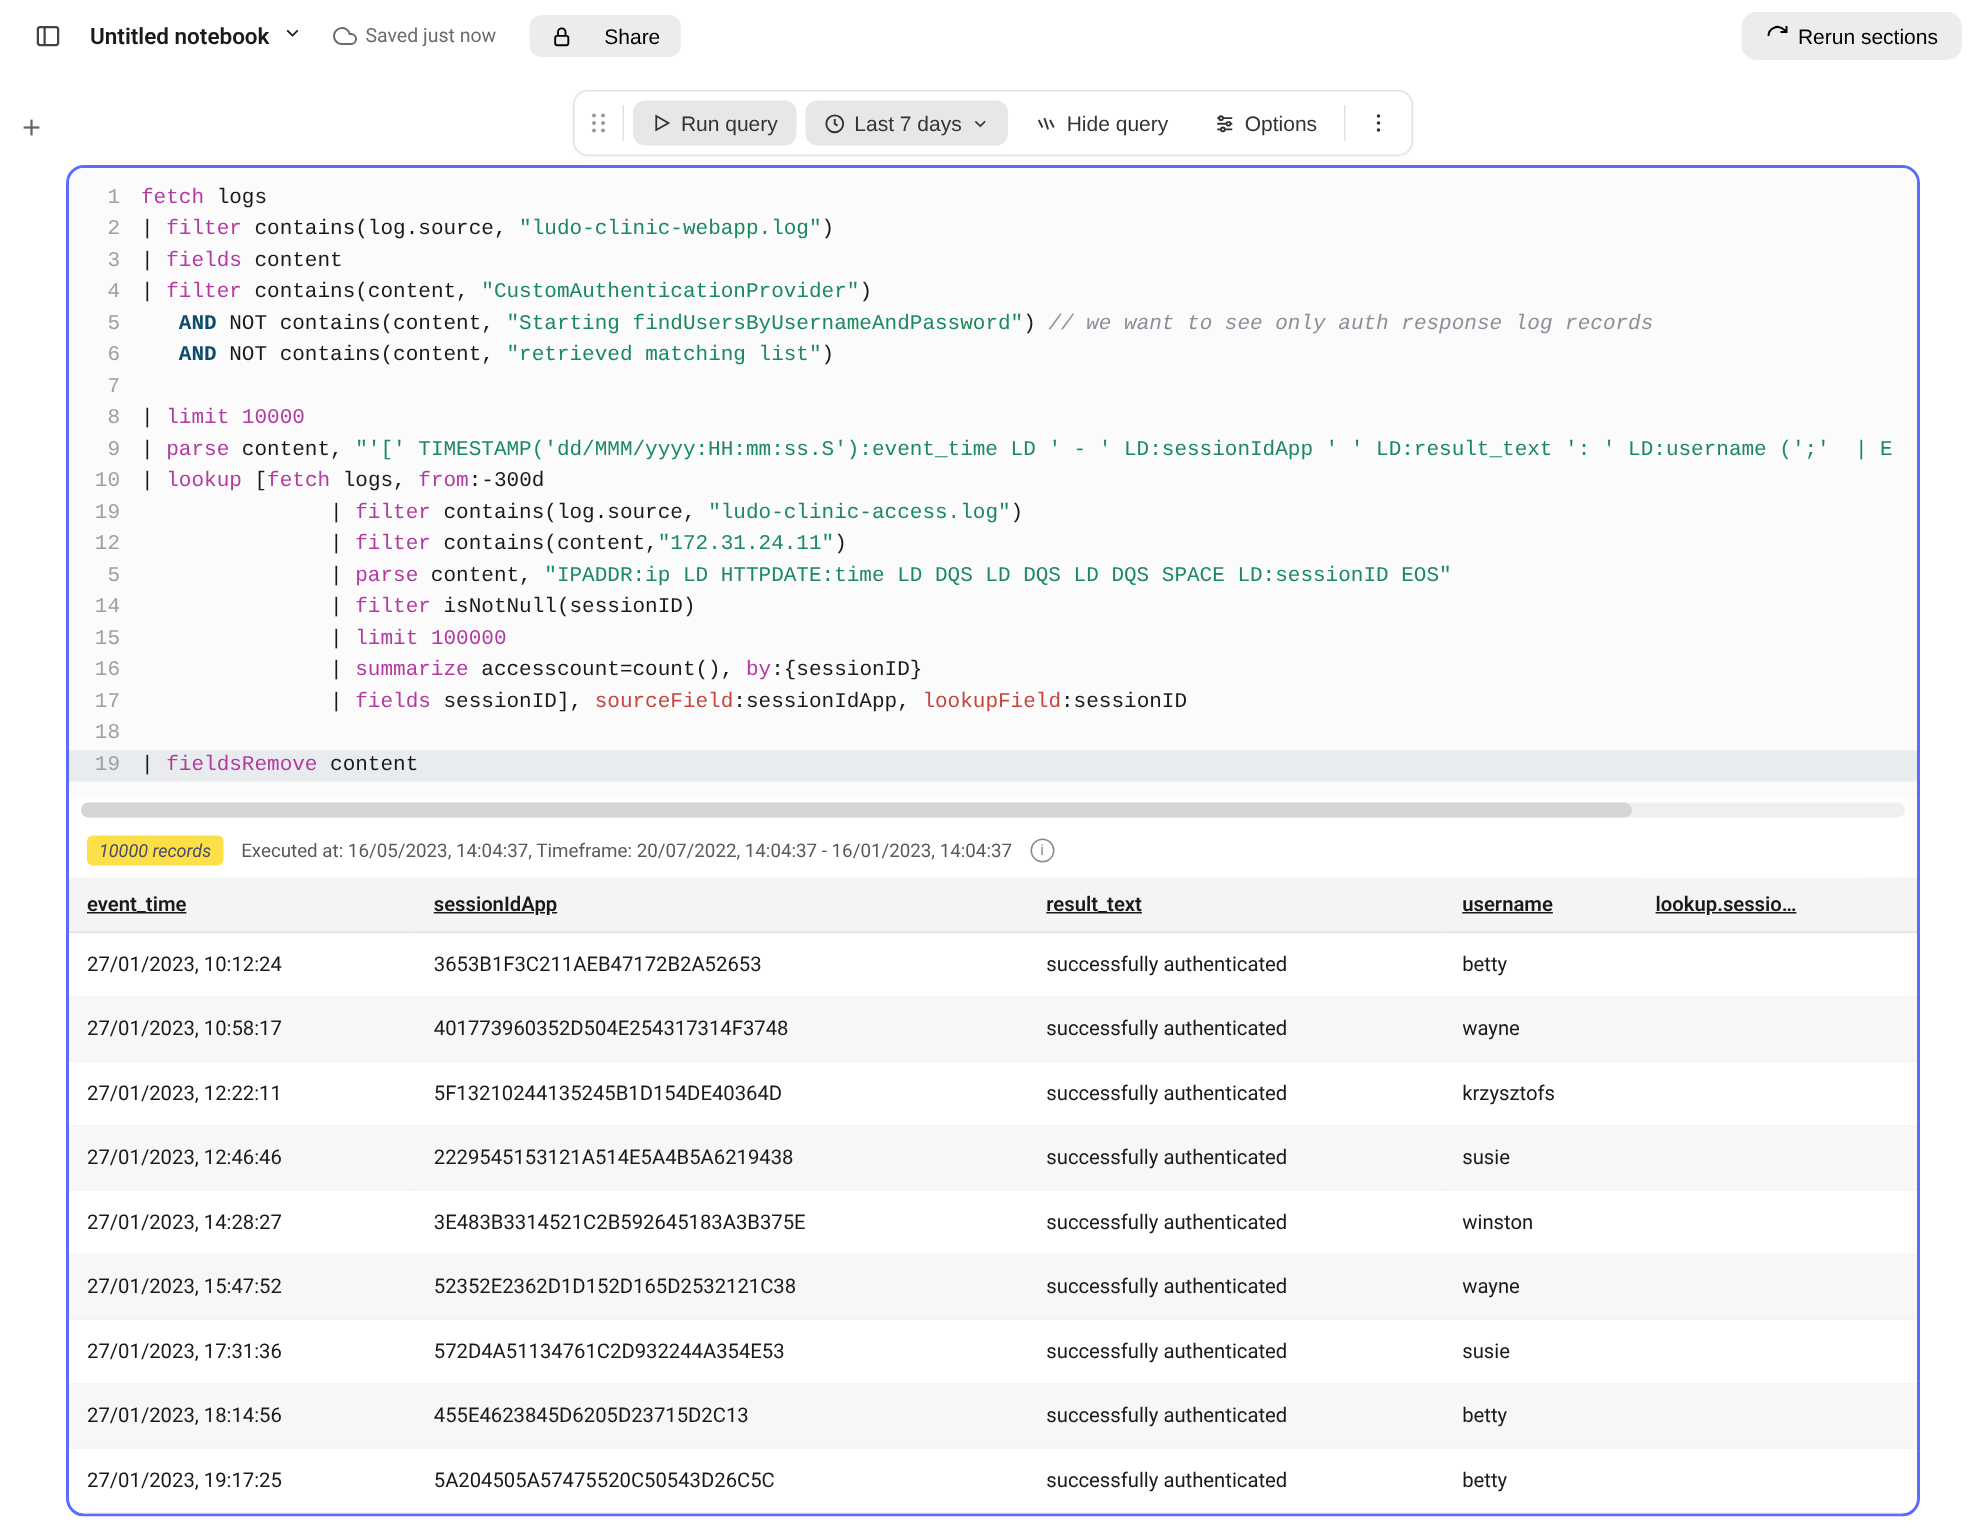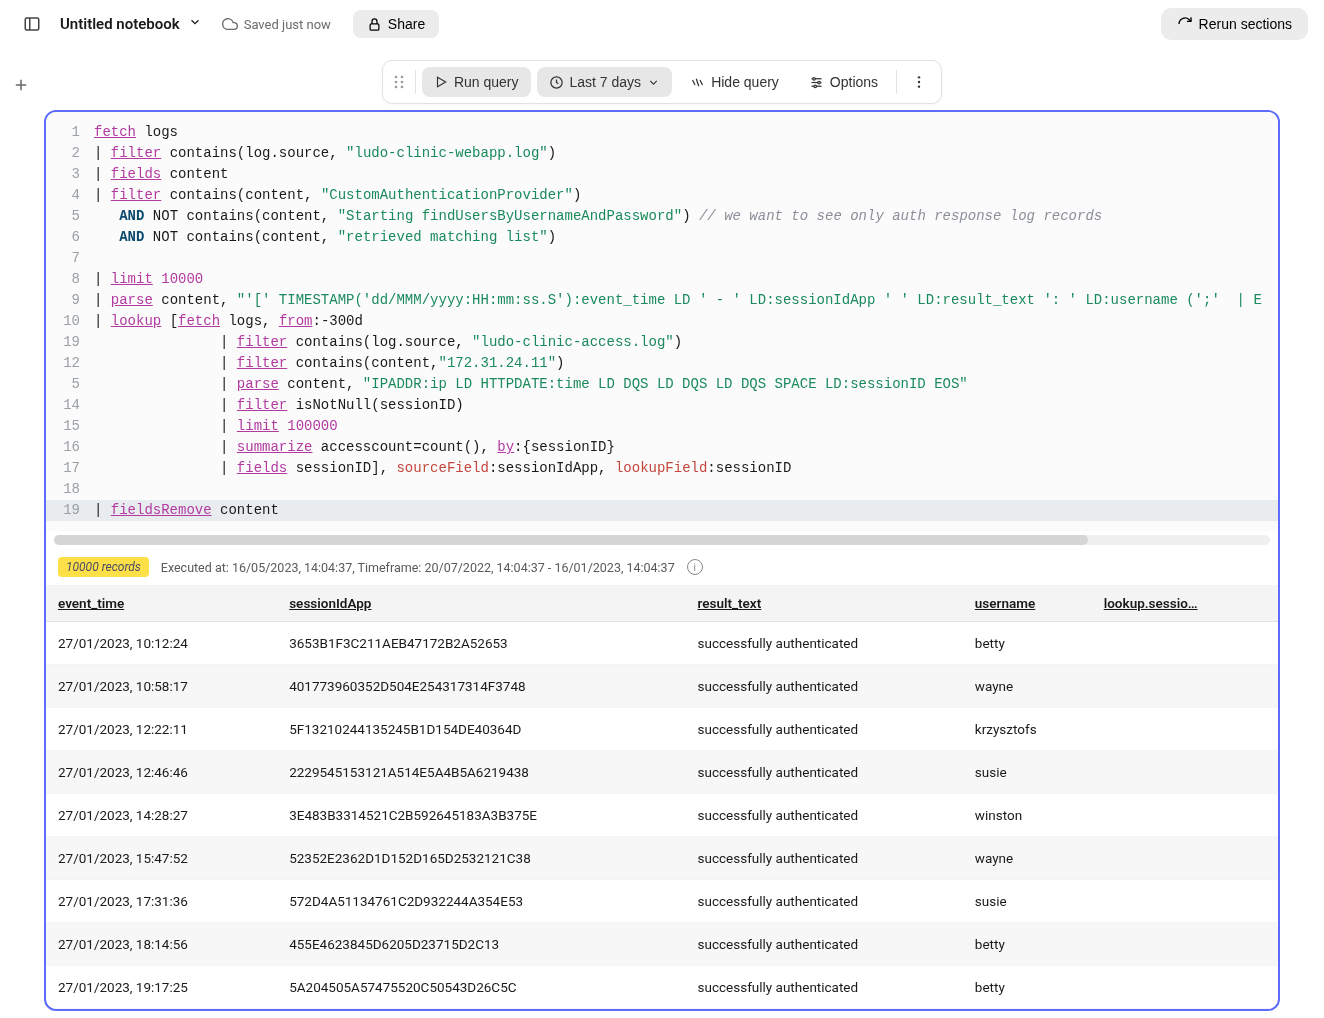--- a/index.html
+++ b/index.html
@@ -1,38 +1,38 @@
 <!DOCTYPE html>
 <html><head>
 <meta charset="utf-8">
 <style>
 * { box-sizing: border-box; margin: 0; padding: 0; }
 body { font-family: -apple-system, BlinkMacSystemFont, "Segoe UI", Roboto, sans-serif; background: #ffffff; color: #1a1a1a; font-size: 14px; }
 .topbar { display: flex; align-items: center; padding: 8px 16px; gap: 12px; }
 .icon-btn { width: 32px; height: 32px; display: flex; align-items: center; justify-content: center; cursor: pointer; border-radius: 4px; color: #444; }
 .title-grp { display: flex; gap: 8px; font-weight: 600; font-size: 15px; cursor: pointer; }
 .saved { display: flex; align-items: center; gap: 6px; color: #6b6b6b; font-size: 13px; margin-left: 8px; }
-.share-btn { display: flex; align-items: center; gap: 6px; background: #ececec; border: none; border-radius: 8px; padding: 6px 14px; font-size: 14px; cursor: pointer; margin-left: 10px; }
+.share-btn { display: flex; align-items: center; gap: 21px; background: #ececec; border: none; border-radius: 8px; padding: 6px 14px; font-size: 14px; cursor: pointer; margin-left: 10px; }
 .spacer { flex: 1; }
 .rerun-btn { display: flex; align-items: center; gap: 6px; background: #ececec; border: none; border-radius: 10px; padding: 8px 16px; font-size: 14px; cursor: pointer; }
 .addbtn-left { position: absolute; left: 12px; top: 76px; color: #666; cursor: pointer; }
 .toolbar-wrap { display: flex; justify-content: center; padding: 12px 0 6px 0; }
 .toolbar { display: flex; align-items: center; background: #fff; border: 1px solid #e2e2e2; border-radius: 10px; padding: 6px; gap: 6px; box-shadow: 0 1px 3px rgba(0,0,0,.04); }
 .drag-handle { width: 20px; display: flex; align-items: center; justify-content: center; color: #999; cursor: grab; }
 .divider { width: 1px; height: 24px; background: #e2e2e2; }
 .tbtn { display: flex; align-items: center; gap: 6px; padding: 7px 12px; border-radius: 8px; border: none; background: transparent; font-size: 14px; cursor: pointer; color: #333; }
 .tbtn.primary { background: #e7e7e7; }
 .tbtn.pill { background: #e7e7e7; }
 .main-panel { margin: 0 44px 0 44px; border: 2px solid #5b6cff; border-radius: 12px; overflow: hidden; }
 .editor { background: #fbfbfb; padding: 10px 0 10px 0; font-family: "SFMono-Regular", Consolas, "Liberation Mono", Menlo, monospace; font-size: 14px; line-height: 21px; overflow-x: auto; }
 .editor-line { display: flex; white-space: pre; }
 .editor-line.active { background: #e9ecef; }
 .ln { width: 48px; text-align: right; padding-right: 14px; color: #9aa0a6; user-select: none; flex-shrink: 0; }
 .code { flex: 1; padding-right: 20px; }
-.k-cmd { color: #b23aa1; text-decoration: underline; }
+.k-cmd { color: #b23aa1; }
 .k-str { color: #1a8a5c; }
 .k-num { color: #b23aa1; }
 .k-comm { color: #8a8f98; font-style: italic; }
 .k-mod { color: #0c4a6e; font-weight: 700; }
 .k-src { color: #c4463d; }
 .hscroll { height: 10px; background: #f0f0f0; margin: 4px 8px; border-radius: 5px; position: relative; }
 .hscroll-thumb { position: absolute; left: 0; top: 0; height: 10px; width: 85%; background: #d6d6d6; border-radius: 5px; }
 .meta-row { display: flex; align-items: center; gap: 12px; padding: 8px 12px; font-size: 12.5px; color: #5a5a5a; }
 .records-badge { background: #fde047; color: #4a4a6a; padding: 3px 8px; border-radius: 4px; font-size: 12px; font-style: italic; }
 .info-icon { width: 16px; height: 16px; border: 1.5px solid #8a8a8a; border-radius: 50%; display: inline-flex; align-items: center; justify-content: center; font-size: 10px; color: #8a8a8a; cursor: pointer; }

